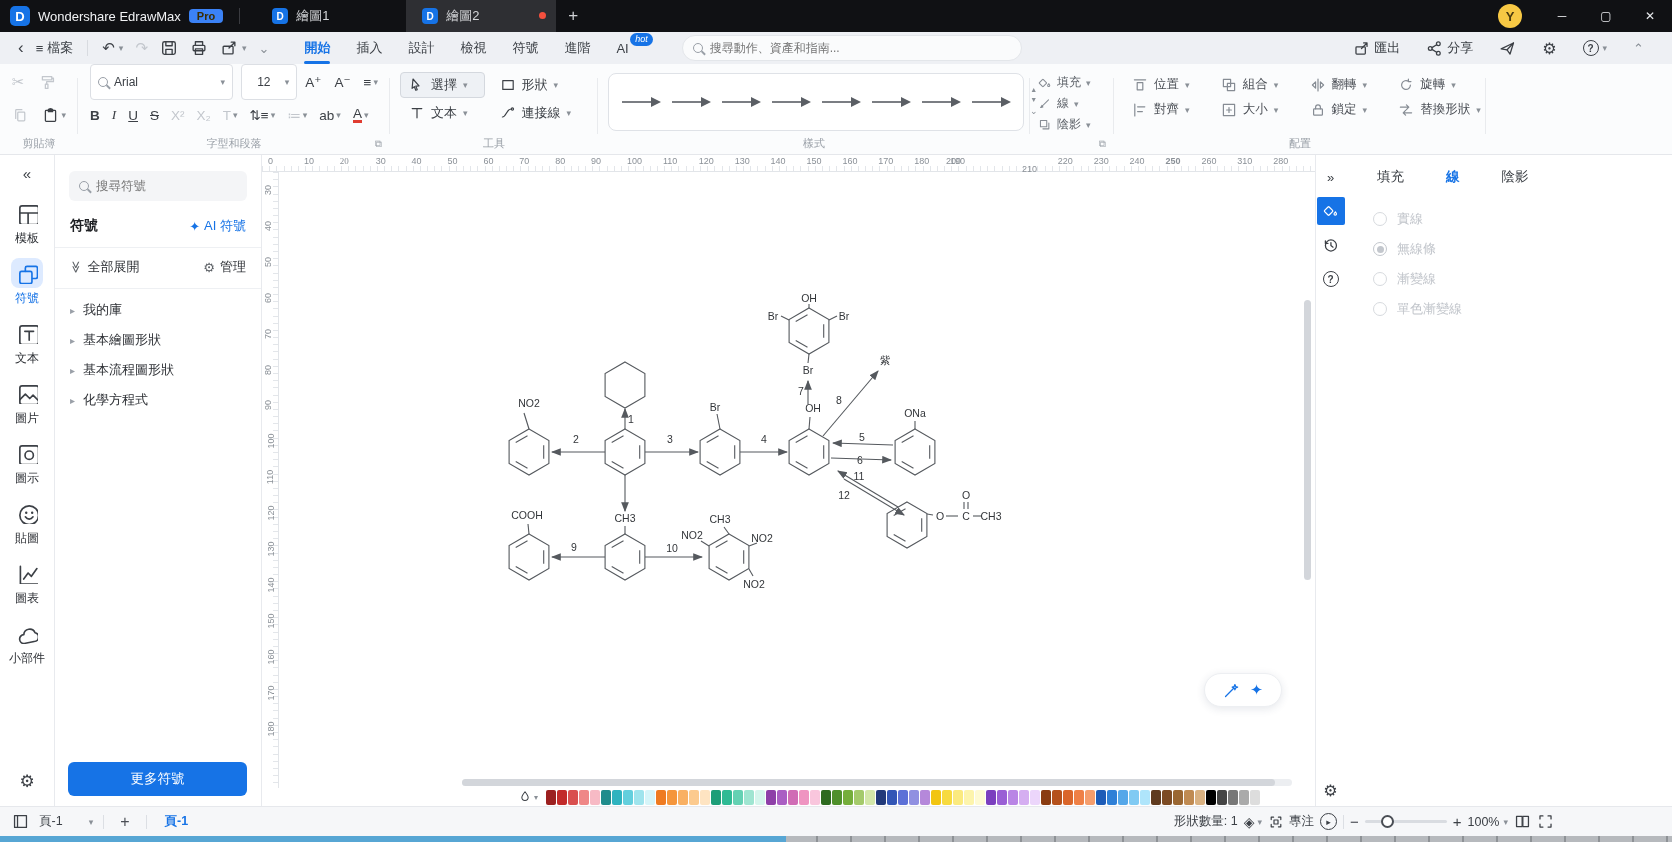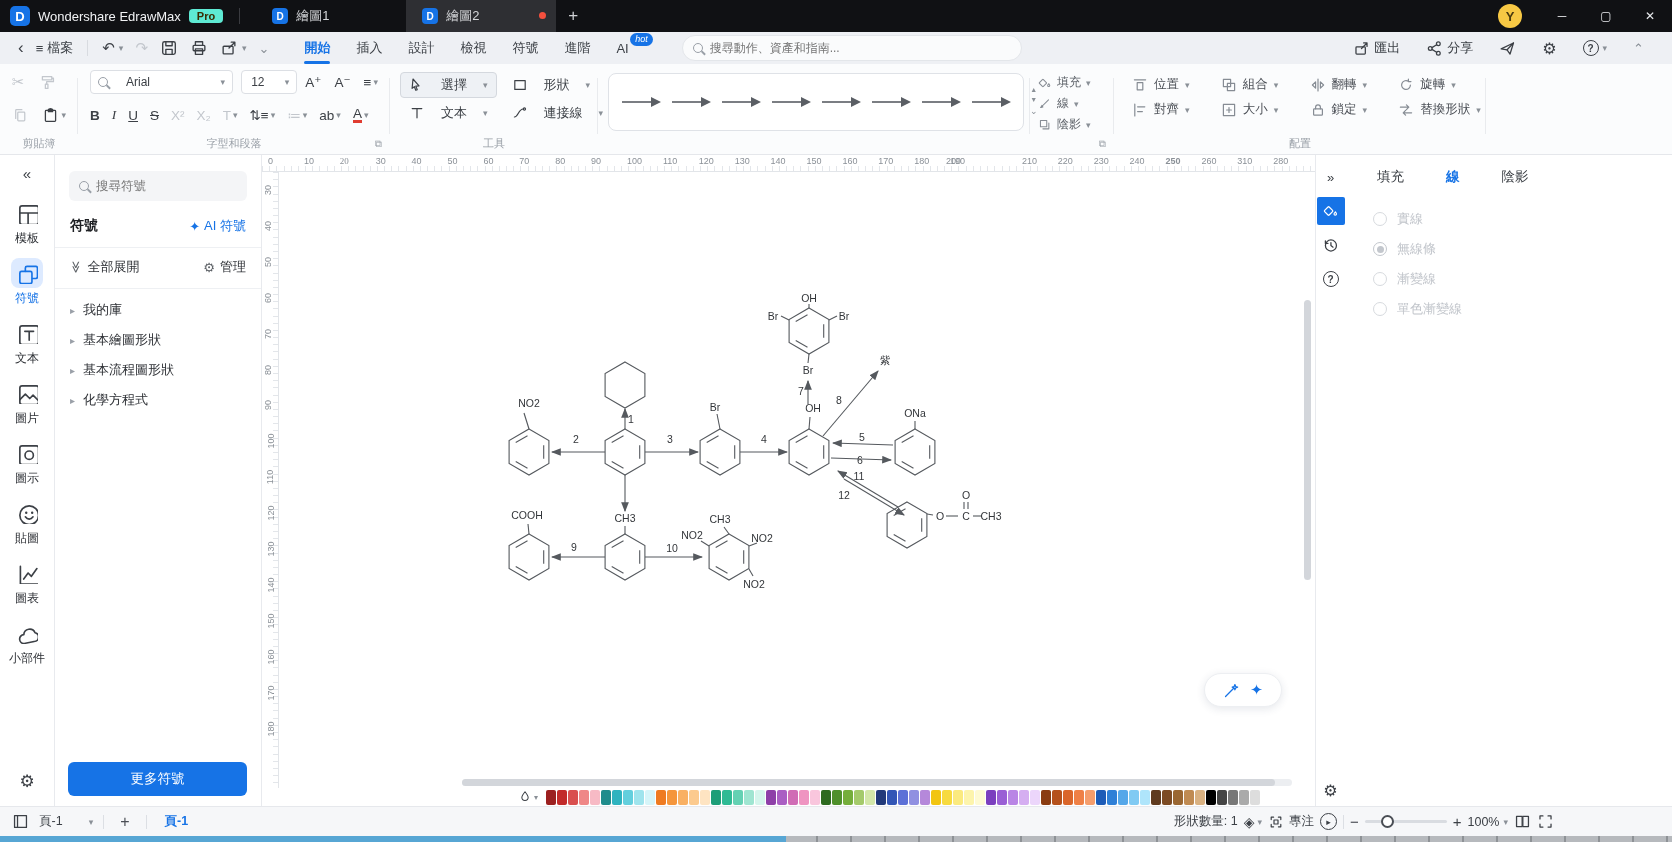--- a/index.html
+++ b/index.html
@@ -7,21 +7,21 @@
 body{position:relative;font-family:"Liberation Sans","DejaVu Sans",sans-serif;font-size:13px;color:#3a3d42;background:#fff}
 svg.ic{stroke:#3c4046;fill:none;stroke-width:1.5;stroke-linecap:round;stroke-linejoin:round}
 svg.ic.grey{stroke:#868c94}
 svg.ic.dis{stroke:#c3c7cd}
 svg.ic.blue{stroke:#1673e6}
 svg.ic.white{stroke:#fff}
 
 .titlebar{position:absolute;left:0;top:0;width:1672px;height:32px;background:#101114;display:flex;align-items:center;color:#e8eaed}
 .logo{width:20px;height:20px;border-radius:5px;background:#1673e6;color:#fff;font-weight:bold;display:flex;align-items:center;justify-content:center;font-size:13px;margin:0 8px 0 10px}
 .app-title{font-size:13px;color:#f1f2f4}
-.pro{background:#5eead4;color:#3a2c00;font-size:11px;font-weight:bold;padding:1px 8px;border-radius:4px;margin-left:8px}
+.pro{background:#3b82f6;color:#3a2c00;font-size:11px;font-weight:bold;padding:1px 8px;border-radius:4px;margin-left:8px}
 .tb-sep{width:1px;height:16px;background:#3a3b40;margin:0 16px}
 .doc-tab{height:32px;display:flex;align-items:center;gap:8px;padding:0 16px;font-size:13px;color:#d6d8db;position:relative;min-width:150px;cursor:default}
 .doc-tab.active{background:#2e2f33}
 .dticon{width:16px;height:16px;border-radius:4px;background:#1673e6;color:#fff;font-size:10px;font-weight:bold;display:flex;align-items:center;justify-content:center;flex:none}
 .dirty-dot{width:7px;height:7px;border-radius:50%;background:#f4503e;position:absolute;right:10px;top:12px}
 .newtab{color:#cfd1d4;font-size:17px;margin-left:12px;background:none;border:none}
 .tb-spacer{flex:1}
 .avatar{width:24px;height:24px;border-radius:50%;background:#f7c844;color:#4a3a10;font-weight:bold;font-size:13px;display:flex;align-items:center;justify-content:center;margin-right:18px}
 .winbtn{width:44px;height:32px;display:flex;align-items:center;justify-content:center;color:#e8eaed;font-size:12px}
 
@@ -40,28 +40,28 @@
 .mag{width:10px;height:10px;border:1.5px solid #9aa0a8;border-radius:50%;position:relative;flex:none}
 .mag::after{content:'';position:absolute;width:5px;height:1.5px;background:#9aa0a8;transform:rotate(45deg);right:-4px;bottom:-1px}
 .m-right{margin-left:auto;display:flex;align-items:center;gap:14px;margin-right:10px}
 
 .ribbon{position:absolute;left:0;top:64px;width:1672px;height:91px;background:#fbfcfd;border-bottom:1px solid #e5e7eb;display:flex}
 .rgroup{position:relative;height:100%;flex:none}
 .rgroup::after{content:'';position:absolute;right:0;top:14px;bottom:20px;width:1px;background:#e9ebee}
 .glabel{position:absolute;bottom:3px;width:100%;text-align:center;font-size:11px;color:#9aa0a8}
 .gexpand{position:absolute;bottom:4px;right:8px;font-size:10px;color:#9aa0a8}
 .ribrow{display:flex;align-items:center;gap:11px;height:30px;padding:0 12px;margin-top:3px}
-.combo{height:24px;border:1px solid #dcdfe4;border-radius:4px;background:#fff;display:flex;align-items:center;padding:0 7px;gap:18px;font-size:12px;color:#3c4046}
+.combo{height:36px;border:1px solid #dcdfe4;border-radius:4px;background:#fff;display:flex;align-items:center;padding:0 7px;gap:6px;font-size:12px;color:#3c4046}
 .dd{font-size:9px;color:#8a9097}
 .fbtn{font-size:13.5px;color:#3c4046;display:flex;align-items:center;gap:2px;white-space:nowrap}
 .fbtn.dis{color:#c3c7cd}
 .b-b{font-weight:bold}.b-i{font-style:italic;font-family:"Liberation Serif",serif}.b-u{text-decoration:underline}.b-s{text-decoration:line-through}
 .acolor{display:inline-block;line-height:12px;border-bottom:3px solid #e03c31;padding-bottom:0}
 .toolgrid{display:grid;grid-template-columns:auto auto;gap:2px 6px;padding:8px 10px 0}
-.toolbtn{display:flex;align-items:center;gap:16px;font-size:13px;color:#3c4046;padding:3px 8px;border-radius:4px;border:1px solid transparent;white-space:nowrap}
+.toolbtn{display:flex;align-items:center;gap:6px;font-size:13px;color:#3c4046;padding:3px 8px;border-radius:4px;border:1px solid transparent;white-space:nowrap}
 .toolbtn.sel{background:#eef1f5;border-color:#d4d8de}
 .gal{margin:9px 4px 0 10px;height:58px;border:1px solid #dfe2e7;border-radius:8px;background:#fff;display:flex;align-items:center;padding:0 10px;gap:6px;flex:1}
 .galwrap{display:flex;align-items:flex-start}
 .galbtns{display:flex;flex-direction:column;justify-content:center;gap:3px;color:#8a9097;font-size:9px;margin:22px 4px 0 2px;text-align:center}
 .flscol{display:flex;flex-direction:column;gap:4px;padding:10px 0 0 8px}
 .flsrow{display:flex;align-items:center;gap:5px;font-size:12px;color:#5c6168;white-space:nowrap}
 .arrgrid{display:grid;grid-template-columns:repeat(4,auto);gap:8px 26px;padding:12px 0 0 18px}
 .abtn{display:flex;align-items:center;gap:6px;font-size:12.5px;color:#4a4e55;white-space:nowrap}
 
 .main{position:absolute;left:0;top:155px;width:1672px;height:651px;display:flex}
@@ -385,20 +385,21 @@
         <svg width="44" height="18" viewBox="0 0 44 18">
           <line x1="3" y1="9" x2="32" y2="9" stroke="#5a5e64" stroke-width="1.6"></line>
           <path d="M32 4 L42 9 L32 14 Z" fill="#5a5e64"></path>
         </svg>
       </div>
     <div class="galbtns">
       <span style="font-size:7px">▲</span>
       <span style="font-size:7px">▼</span>
       <span>⌄</span>
     </div>
+    <div class="glabel">樣式</div>
   </div>
 
   <div class="rgroup" style="width:84px">
     <div class="flscol" id="fls-col">
         <span class="flsrow">
           <svg class="ic grey" width="14" height="14" viewBox="0 0 20 20">
             <rect x="3" y="6" width="8" height="8" rx="1" transform="rotate(-45 7 10)"></rect>
             <path d="M15.5 11c.8 1.1 1.3 1.9 1.3 2.6a1.5 1.5 0 1 1-3 0c0-.7.8-1.7 1.7-2.6z"></path>
           </svg>
           <span>填充</span>
@@ -625,21 +626,21 @@
         <span style="left: 400.9px;">110</span>
         <span style="left: 436.8px;">120</span>
         <span style="left: 472.7px;">130</span>
         <span style="left: 508.6px;">140</span>
         <span style="left: 544.5px;">150</span>
         <span style="left: 580.4px;">160</span>
         <span style="left: 616.3px;">170</span>
         <span style="left: 652.2px;">180</span>
         <span style="left: 688.1px;">190</span>
         <span style="left: 684px;">200</span>
-        <span style="left: 759.9px;">210</span>
+        <span style="left: 759.9px; margin-top: 8px;">210</span>
         <span style="left: 795.8px;">220</span>
         <span style="left: 831.7px;">230</span>
         <span style="left: 867.6px;">240</span>
         <span style="left: 903.5px; font-weight: bold;">250</span>
         <span style="left: 939.4px;">260</span>
         <span style="left: 975.3px;">310</span>
         <span style="left: 1011.2px;">280</span>
       </div>
     <div class="vruler" id="vruler">
         <span style="top: 13px;">30</span>

